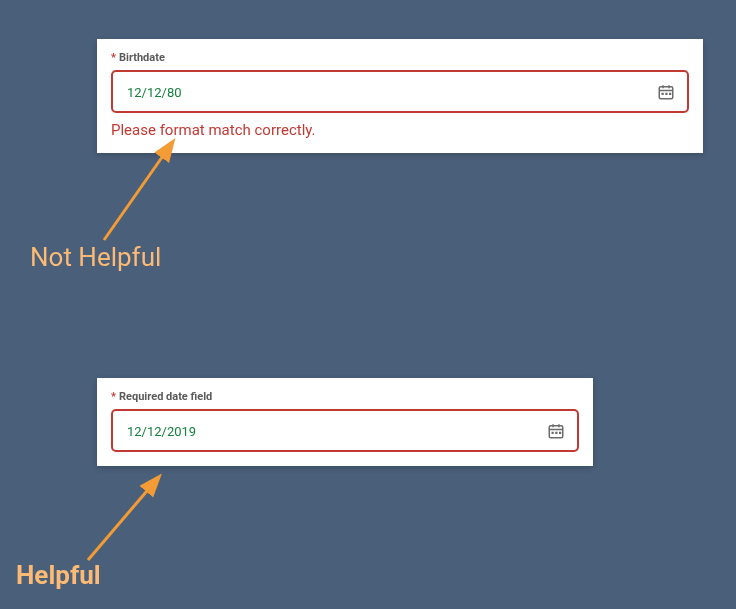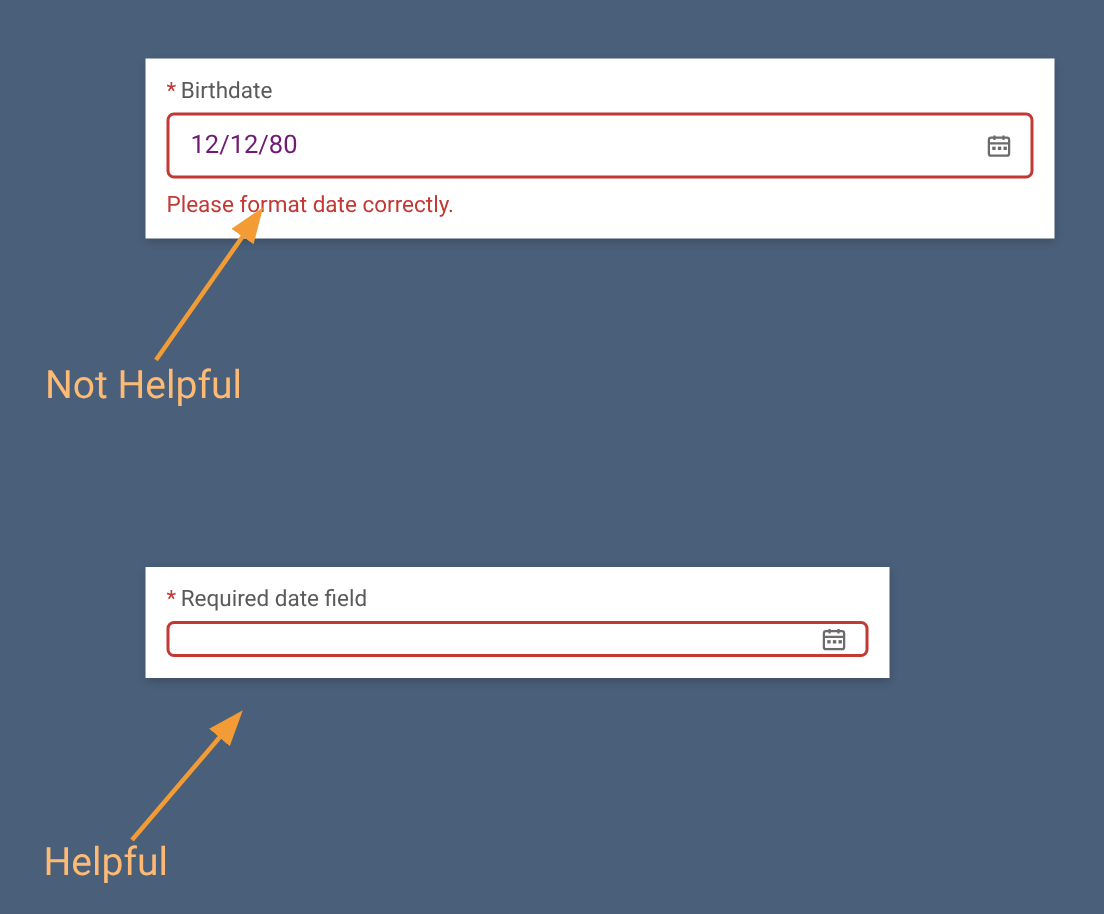--- a/index.html
+++ b/index.html
@@ -25,39 +25,40 @@
       left: 97px;
       top: 39px;
       width: 606px;
     }
     .card-2 {
       left: 97px;
       top: 378px;
       width: 496px;
     }
     .field-label {
-      font-size: 15px;
+      font-size: 11px;
       color: #5a5a5a;
       margin-bottom: 6px;
       display: block;
+      font-weight: bold;
     }
     .required-star {
       color: #c23934;
       margin-right: 3px;
     }
     .input-wrap {
       position: relative;
       border: 2px solid #c23934;
       border-radius: 5px;
       padding: 10px 42px 10px 14px;
       background: #fff;
     }
     .input-value {
-      font-size: 17px;
-      color: #701a75;
+      font-size: 13px;
+      color: #15803d;
     }
     .calendar-icon {
       position: absolute;
       right: 12px;
       top: 50%;
       transform: translateY(-50%);
       width: 18px;
       height: 18px;
     }
     .error-msg {
@@ -69,22 +70,23 @@
       position: absolute;
       color: #fdba74;
       font-size: 26px;
       font-weight: 400;
     }
     .annot-1 {
       left: 30px;
       top: 242px;
     }
     .annot-2 {
-      left: 29px;
+      left: 16px;
       top: 560px;
+      font-weight: bold;
     }
     .arrow {
       position: absolute;
       pointer-events: none;
     }
     .arrow-1 {
       left: 94px;
       top: 135px;
       width: 90px;
       height: 110px;
@@ -110,39 +112,40 @@
         <rect x="3" y="5" width="18" height="16" rx="2" fill="none" stroke="#6b6b6b" stroke-width="2"></rect>
         <line x1="3" y1="10" x2="21" y2="10" stroke="#6b6b6b" stroke-width="2"></line>
         <line x1="8" y1="3" x2="8" y2="7" stroke="#6b6b6b" stroke-width="2"></line>
         <line x1="16" y1="3" x2="16" y2="7" stroke="#6b6b6b" stroke-width="2"></line>
         <rect x="6" y="13" width="3" height="3" fill="#6b6b6b"></rect>
         <rect x="11" y="13" width="3" height="3" fill="#6b6b6b"></rect>
         <rect x="16" y="13" width="3" height="3" fill="#6b6b6b"></rect>
       </svg>
     </span>
   </div>
-  <div class="error-msg">Please format date correctly.</div>
+  <div class="error-msg">Please format match correctly.</div>
 </div>
 
 <svg class="arrow arrow-1" viewBox="0 0 90 110">
   <defs>
     <marker id="ah1" markerWidth="10" markerHeight="10" refX="6" refY="3" orient="auto">
       <polygon points="0,0 8,3 0,6" fill="#f39c35"></polygon>
     </marker>
   </defs>
   <line x1="10" y1="105" x2="78" y2="8" stroke="#f39c35" stroke-width="3" marker-end="url(#ah1)"></line>
 </svg>
 
 <div class="annotation annot-1">Not Helpful</div>
 
 <div class="form-card card-2">
   <label class="field-label">
     <span class="required-star">*</span><span>Required date field</span>
   </label>
   <div class="input-wrap">
+    <span class="input-value">12/12/2019</span>
     <span class="calendar-icon">
       <svg viewBox="0 0 24 24" fill="#6b6b6b">
         <rect x="3" y="5" width="18" height="16" rx="2" fill="none" stroke="#6b6b6b" stroke-width="2"></rect>
         <line x1="3" y1="10" x2="21" y2="10" stroke="#6b6b6b" stroke-width="2"></line>
         <line x1="8" y1="3" x2="8" y2="7" stroke="#6b6b6b" stroke-width="2"></line>
         <line x1="16" y1="3" x2="16" y2="7" stroke="#6b6b6b" stroke-width="2"></line>
         <rect x="6" y="13" width="3" height="3" fill="#6b6b6b"></rect>
         <rect x="11" y="13" width="3" height="3" fill="#6b6b6b"></rect>
         <rect x="16" y="13" width="3" height="3" fill="#6b6b6b"></rect>
       </svg>

